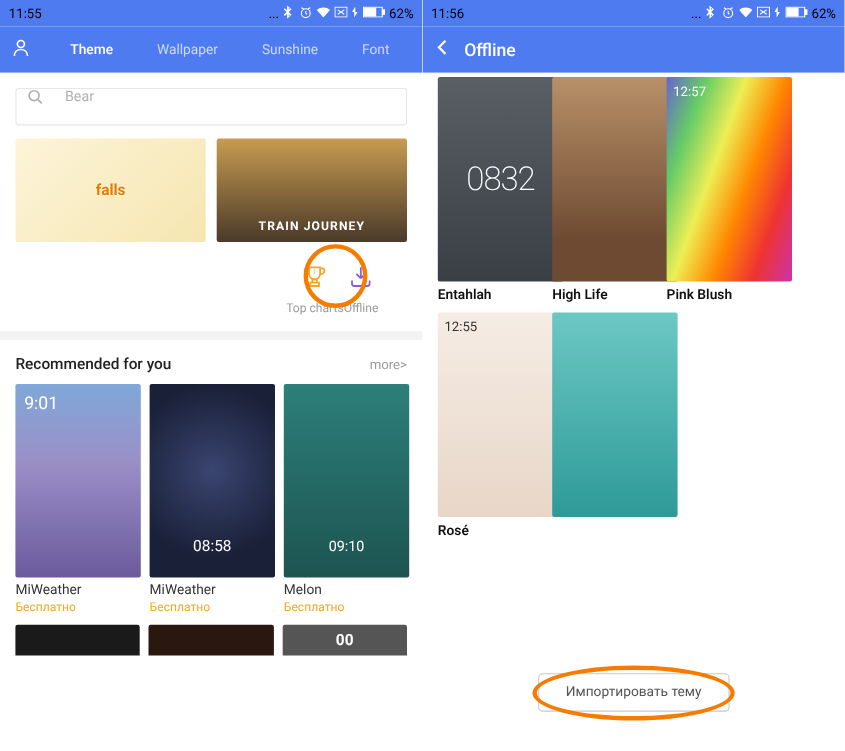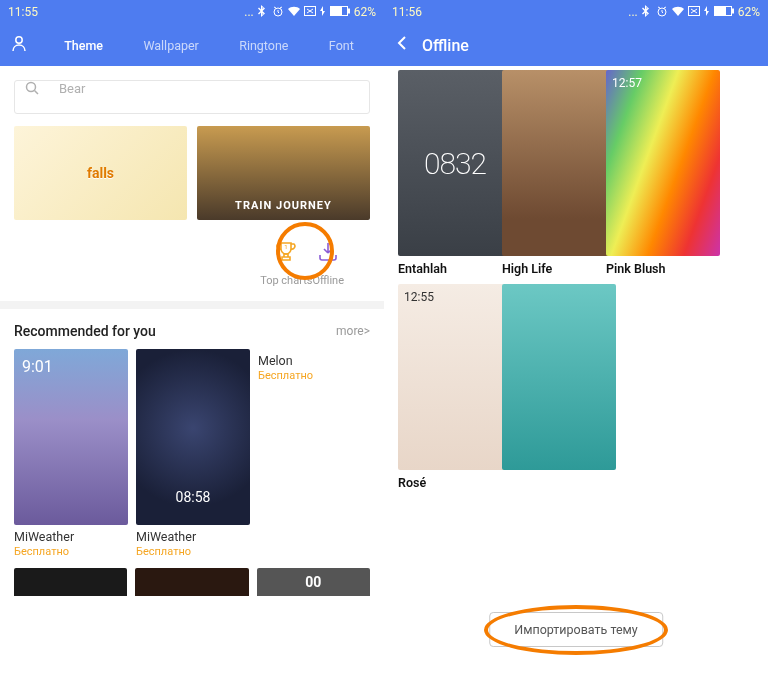--- a/index.html
+++ b/index.html
@@ -1,18 +1,18 @@
 <!DOCTYPE html>
 <html><head>
 <meta charset="utf-8">
 <style>
   * { box-sizing: border-box; margin: 0; padding: 0; }
   body { font-family: -apple-system, Roboto, sans-serif; width: 768px; height: 683px; display: flex; background: #fff; overflow: hidden; }
   .screen { width: 384px; height: 683px; position: relative; background: #fff; overflow: hidden; }
-  .status-bar { height: 24px; background: #4e7cf0; color: #fef9c3; display: flex; align-items: center; justify-content: space-between; padding: 0 8px; font-size: 12px; }
+  .status-bar { height: 24px; background: #4e7cf0; color: #000000; display: flex; align-items: center; justify-content: space-between; padding: 0 8px; font-size: 12px; }
   .status-right { display: flex; align-items: center; gap: 4px; }
   .header { background: #4e7cf0; height: 42px; display: flex; align-items: center; padding: 0 10px; gap: 10px; }
   .header-left .tabs { display: flex; align-items: center; gap: 0; }
   .tab { color: rgba(255,255,255,0.7); font-size: 12.5px; padding: 0 12px; }
   .tab.active { color: #fff; font-weight: 500; }
   .profile-icon { color: rgba(255,255,255,0.85); margin-right: 6px; }
   .search-box { margin: 14px 14px 12px; border: 1px solid #e6e6e6; border-radius: 3px; height: 34px; display: flex; align-items: flex-start; padding: 0 10px; color: #b0b0b0; font-size: 13px; gap: 20px; }
   .banners { display: flex; gap: 10px; padding: 0 14px; }
   .banner { width: 174px; height: 94px; border-radius: 2px; background: #ddd; position: relative; overflow: hidden; }
   .banner1 { background: linear-gradient(135deg,#fdf4d9,#f5e6b0); }
@@ -105,21 +105,21 @@
   <div class="header header-left">
     <span class="profile-icon">
       <svg width="18" height="18" viewBox="0 0 18 18" fill="none" stroke="#fff" stroke-width="1.5">
           <circle cx="9" cy="6" r="3.2"></circle>
           <path d="M3 17c0-3.5 2.5-6 6-6s6 2.5 6 6"></path>
         </svg>
     </span>
     <div class="tabs" style="display:flex;flex:1;justify-content:space-around;">
       <span class="tab active">Theme</span>
       <span class="tab">Wallpaper</span>
-      <span class="tab">Ringtone</span>
+      <span class="tab">Sunshine</span>
       <span class="tab">Font</span>
     </div>
   </div>
 
   <div class="search-box">
     <span>
       <svg width="14" height="14" viewBox="0 0 14 14" fill="none" stroke="#b0b0b0" stroke-width="1.5">
           <circle cx="6" cy="6" r="4.5"></circle>
           <path d="M9.5 9.5L13 13"></path>
         </svg>
@@ -172,20 +172,23 @@
       <div class="theme-price">Бесплатно</div>
     </div>
     <div class="theme-card">
       <div class="theme-thumb miweather">
         <span class="clock-txt" style="bottom:20px;left:50%;transform:translateX(-50%);font-size:14px;">08:58</span>
       </div>
       <div class="theme-name">MiWeather</div>
       <div class="theme-price">Бесплатно</div>
     </div>
     <div class="theme-card">
+      <div class="theme-thumb melon">
+        <span class="clock-txt" style="bottom:20px;left:50%;transform:translateX(-50%);font-size:13px;">09:10</span>
+      </div>
       <div class="theme-name">Melon</div>
       <div class="theme-price">Бесплатно</div>
     </div>
   </div>
 
   <div class="peek-row">
     <div class="peek"></div>
     <div class="peek peek2"></div>
     <div class="peek peek3">00</div>
   </div>

